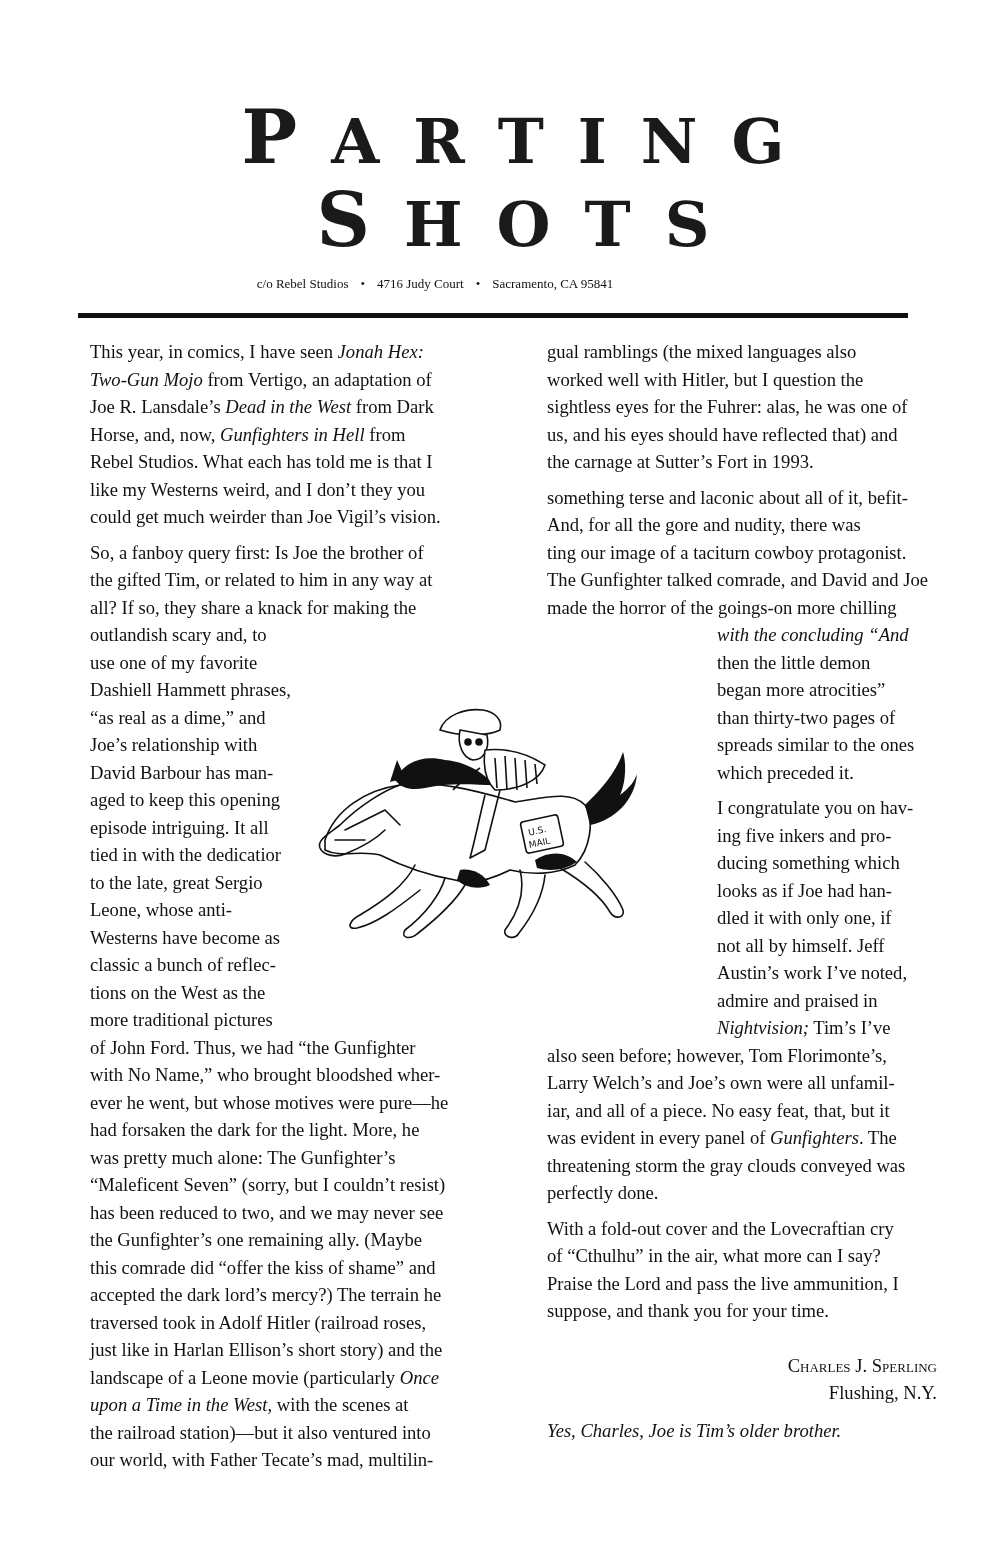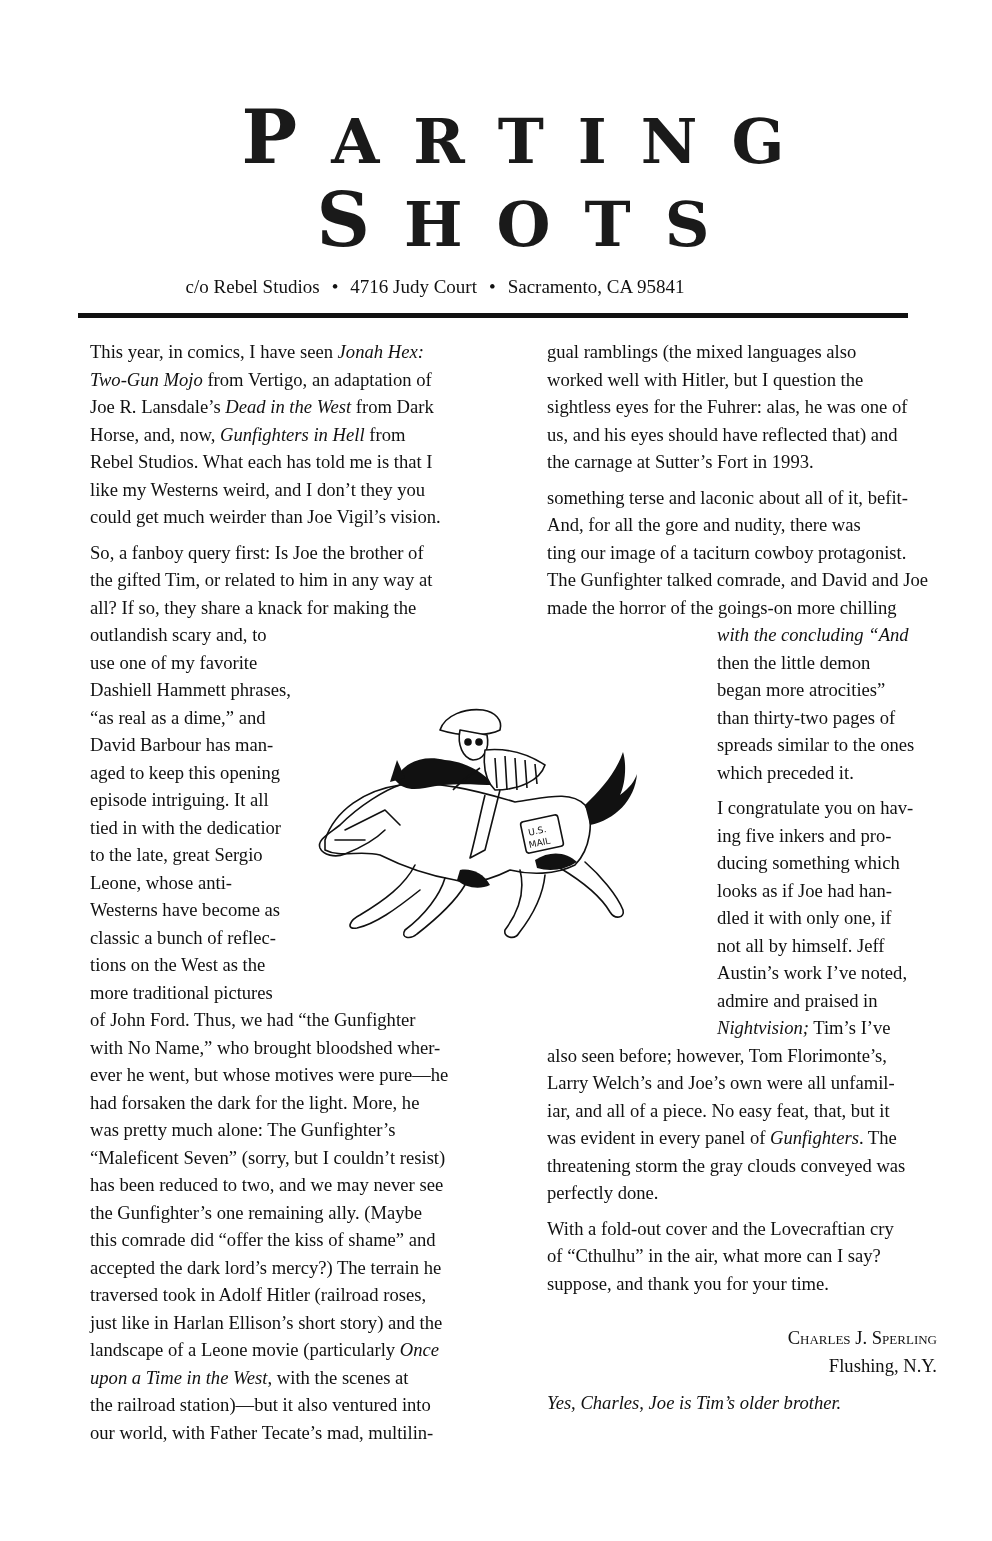--- a/index.html
+++ b/index.html
@@ -5,21 +5,21 @@
   html, body { margin:0; padding:0; background:#ffffff; }
   body { width:992px; height:1541px; position:relative; overflow:hidden;
          font-family:"Liberation Serif","DejaVu Serif",serif; color:#111; }
   .title { position:absolute; left:0; width:992px; text-align:center;
            font-family:"DejaVu Serif",serif; font-weight:bold; color:#1a1a1a;
            letter-spacing:34px; font-size:62px; line-height:1; }
   .title .cap { font-size:74px; }
   #t1 { top:100px; padding-left:34px; }
   #t2 { top:183px; padding-left:34px; }
   .address { position:absolute; top:276px; left:0; width:870px; text-align:center;
-             font-size:19px; }
+             font-size:13px; }
   .address .dot { display:inline-block; margin:0 12px; }
   .rule { position:absolute; top:313px; left:78px; width:830px; height:5px; background:#111; }
   .col { position:absolute; font-size:18.6px; line-height:27.5px; }
   .col p { margin:0 0 8px 0; }
   #colL { left:90px; top:338px; width:382px; }
   #colR { left:547px; top:338px; width:390px; }
   .line { display:block; white-space:nowrap; }
   .it { font-style:italic; }
   .sc { font-variant:small-caps; }
   .right { text-align:right; }
@@ -48,20 +48,21 @@
       <span class="line"><span>could get much weirder than Joe Vigil’s vision.</span></span>
     </p>
     <p>
       <span class="line"><span>So, a fanboy query first: Is Joe the brother of</span></span>
       <span class="line"><span>the gifted Tim, or related to him in any way at</span></span>
       <span class="line"><span>all? If so, they share a knack for making the</span></span>
       <span class="line"><span>outlandish scary and, to</span></span>
       <span class="line"><span>use one of my favorite</span></span>
       <span class="line"><span>Dashiell Hammett phrases,</span></span>
       <span class="line"><span>“as real as a dime,” and</span></span>
+      <span class="line"><span>Joe’s relationship with</span></span>
       <span class="line"><span>David Barbour has man-</span></span>
       <span class="line"><span>aged to keep this opening</span></span>
       <span class="line"><span>episode intriguing. It all</span></span>
       <span class="line"><span>tied in with the dedicatior</span></span>
       <span class="line"><span>to the late, great Sergio</span></span>
       <span class="line"><span>Leone, whose anti-</span></span>
       <span class="line"><span>Westerns have become as</span></span>
       <span class="line"><span>classic a bunch of reflec-</span></span>
       <span class="line"><span>tions on the West as the</span></span>
       <span class="line"><span>more traditional pictures</span></span>
@@ -117,20 +118,21 @@
       <span class="line"><span>also seen before; however, Tom Florimonte’s,</span></span>
       <span class="line"><span>Larry Welch’s and Joe’s own were all unfamil-</span></span>
       <span class="line"><span>iar, and all of a piece. No easy feat, that, but it</span></span>
       <span class="line"><span>was evident in every panel of </span><span class="it">Gunfighters</span><span>. The</span></span>
       <span class="line"><span>threatening storm the gray clouds conveyed was</span></span>
       <span class="line"><span>perfectly done.</span></span>
     </p>
     <p>
       <span class="line"><span>With a fold-out cover and the Lovecraftian cry</span></span>
       <span class="line"><span>of “Cthulhu” in the air, what more can I say?</span></span>
+      <span class="line"><span>Praise the Lord and pass the live ammunition, I</span></span>
       <span class="line"><span>suppose, and thank you for your time.</span></span>
     </p>
     <p class="right" style="margin-top: 27px;">
       <span class="line sc">Charles J. Sperling</span>
       <span class="line">Flushing, N.Y.</span>
     </p>
     <p class="it" style="margin-top: 10px;">Yes, Charles, Joe is Tim’s older brother.</p>
   </div>
 
 <svg class="illus" viewBox="0 0 335 260">

